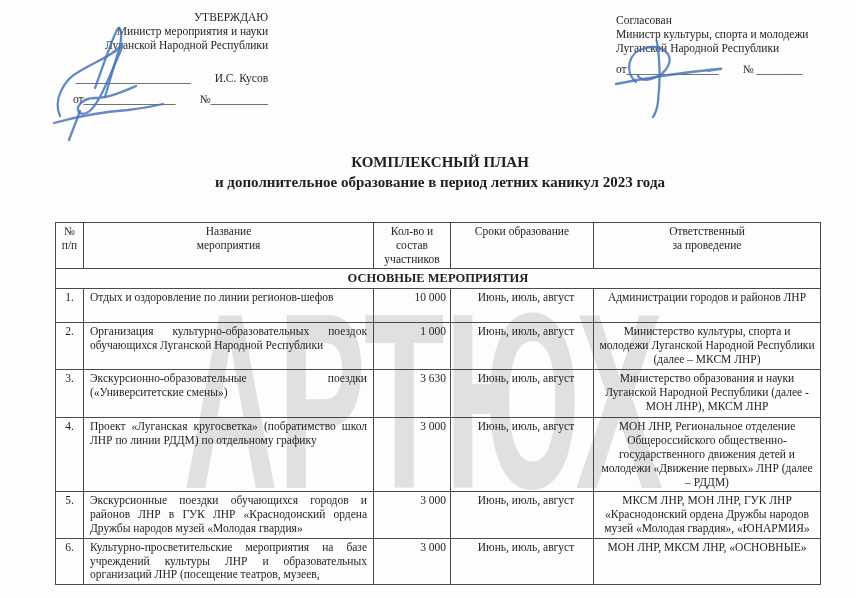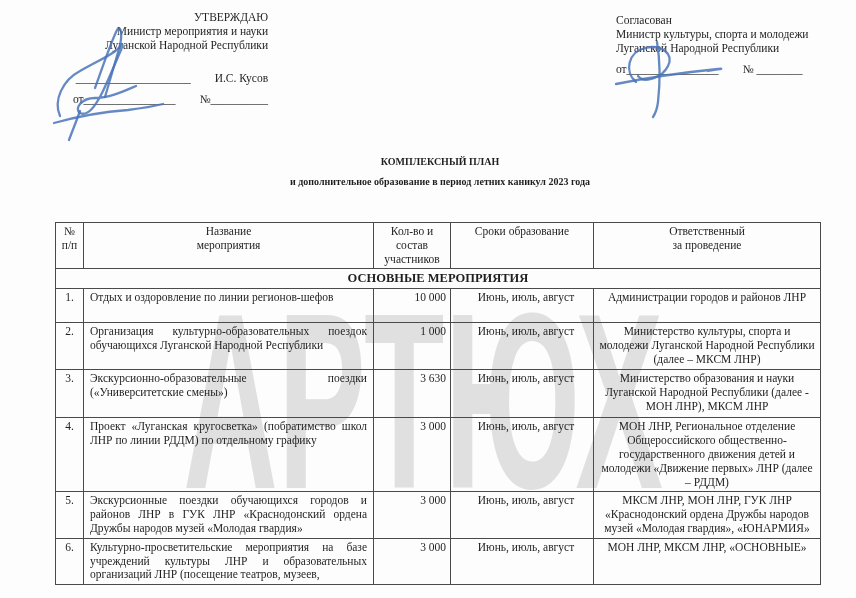--- a/index.html
+++ b/index.html
@@ -27,21 +27,21 @@
   .sig-path{fill:none;stroke:var(--sig-blue);stroke-width:2.3;stroke-linecap:round;opacity:.85;}
   
   .watermark{position:absolute;left:183px;top:293px;z-index:1;pointer-events:none;}
   .watermark text{
     font-family:"Liberation Sans", sans-serif;font-weight:bold;
     fill:var(--watermark-gray);opacity:.55;
   }
   
   .doc-title{
     position:absolute;left:24px;top:152px;width:832px;text-align:center;
-    font-weight:bold;font-size:10px;line-height:20px;z-index:2;
+    font-weight:bold;font-size:15px;line-height:20px;z-index:2;
   }
   
   .tbl-wrap{position:absolute;left:55px;top:222px;width:765px;z-index:2;}
   table{border-collapse:collapse;table-layout:fixed;width:765px;background:transparent;}
   th,td{
     border:1px solid var(--border);
     vertical-align:top;
     font-size:11.5px;line-height:13.8px;
     padding:2px 4px;
     background:transparent;

